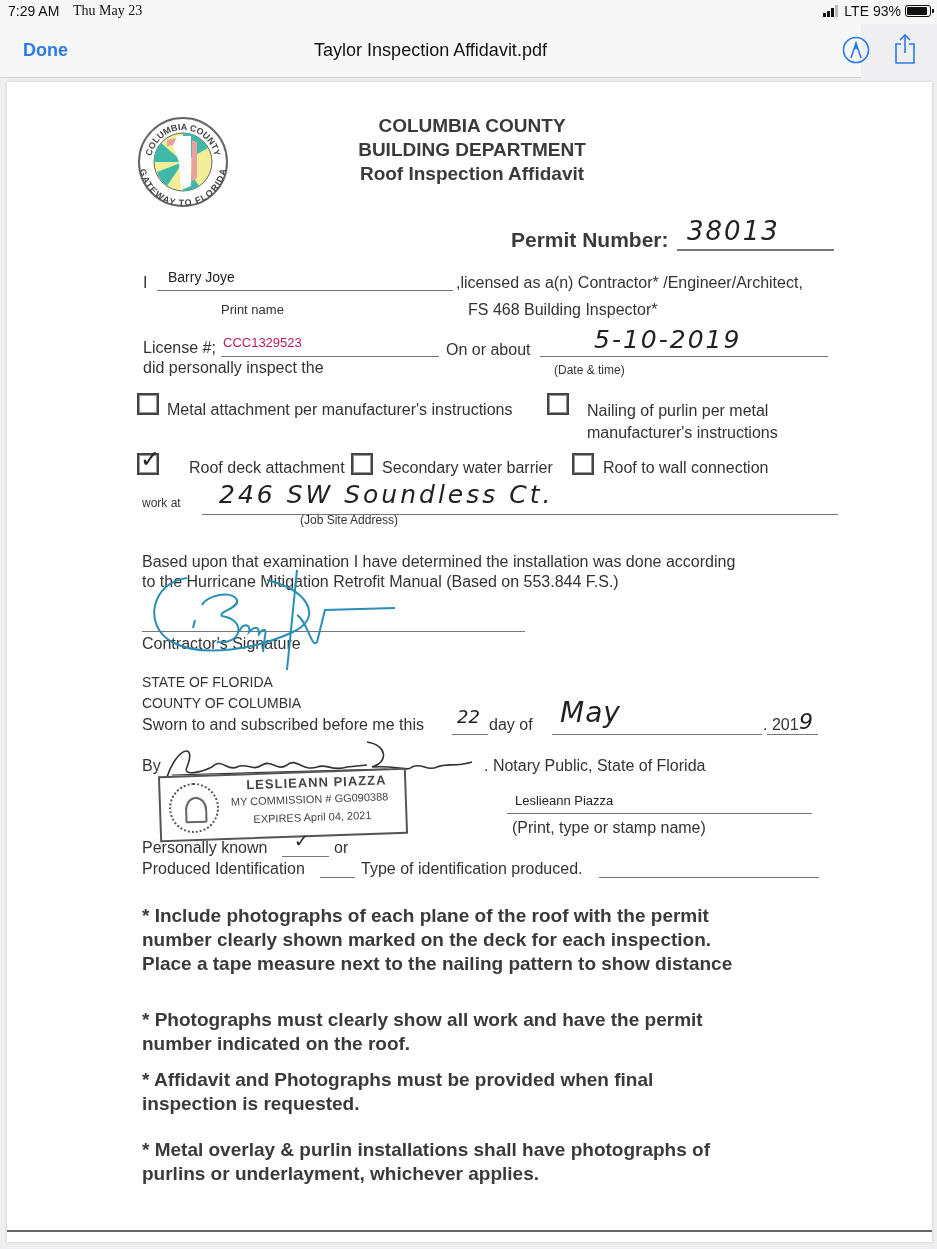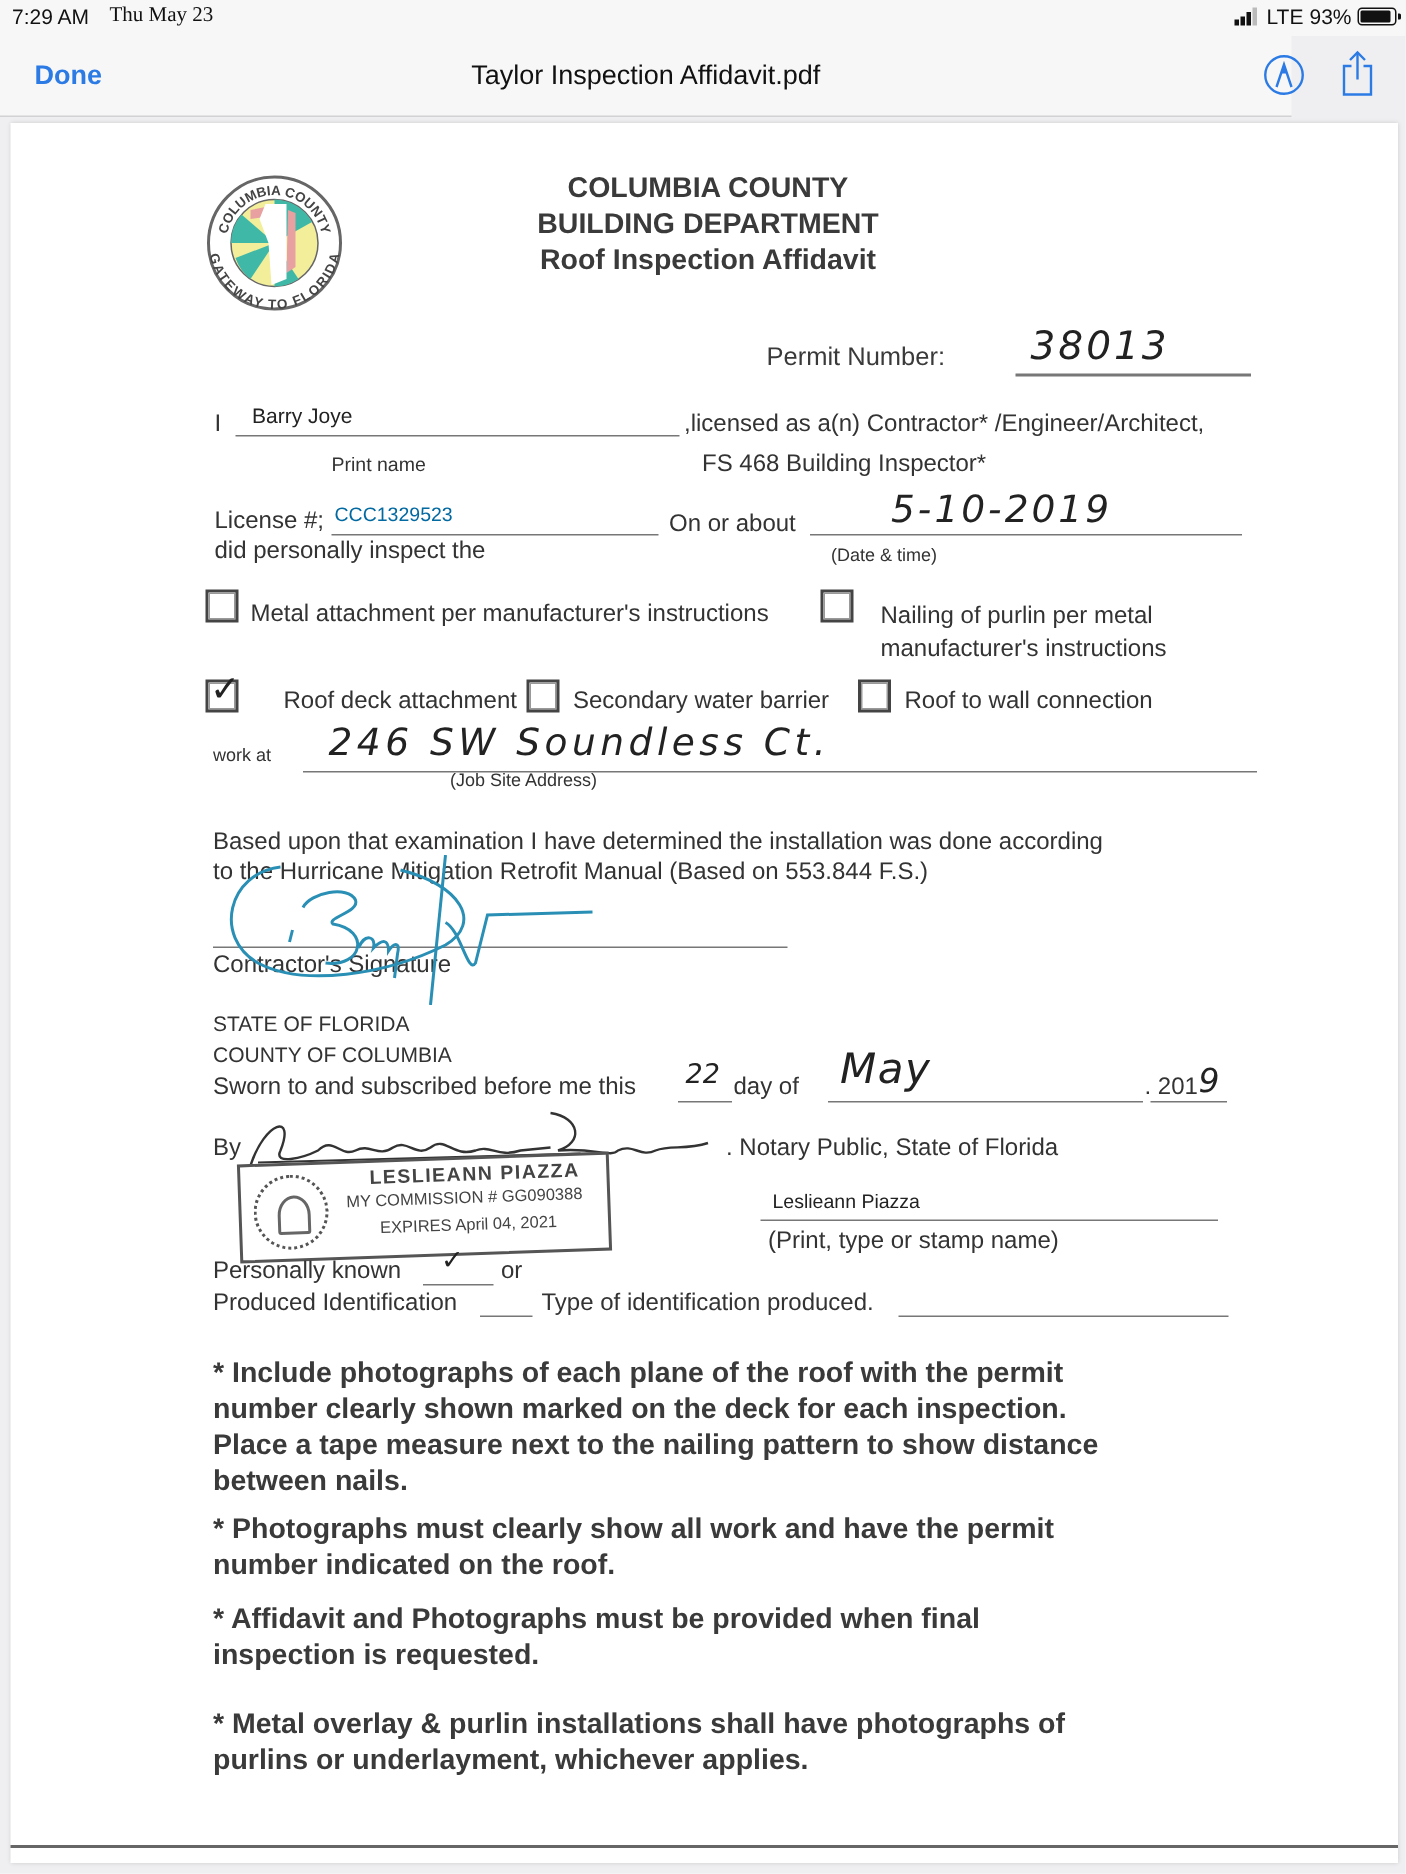--- a/index.html
+++ b/index.html
@@ -104,33 +104,33 @@
       <text font-size="9" font-weight="bold" fill="#444" font-family="Liberation Sans, sans-serif"><textPath href="#topArc" startOffset="50%" text-anchor="middle">COLUMBIA COUNTY</textPath></text>
       <text font-size="9" font-weight="bold" fill="#444" font-family="Liberation Sans, sans-serif" dy="8"><textPath href="#botArc" startOffset="50%" text-anchor="middle">GATEWAY TO FLORIDA</textPath></text>
     </svg>
 
     <div class="header-text">
       <div>COLUMBIA COUNTY</div>
       <div>BUILDING DEPARTMENT</div>
       <div>Roof Inspection Affidavit</div>
     </div>
 
-    <span class="abs" style="left:504px;top:146px;font-size:17px;font-weight:normal;color:#3a3a3a">Permit Number:</span>
+    <span class="abs" style="left:504px;top:146px;font-size:21px;font-weight:bold;color:#3a3a3a">Permit Number:</span>
     <span class="abs hw" style="left:680px;top:134px;font-size:26px">38013</span>
     <div class="line" style="left:670px;top:167px;width:157px;border-top-width:2px"></div>
 
     <span class="abs" style="left:136px;top:192px;font-size:16px">I</span>
     <span class="abs" style="left:161px;top:187px;font-size:14px;color:#222">Barry Joye</span>
     <div class="line" style="left:150px;top:208px;width:296px"></div>
     <span class="abs" style="left:214px;top:220px;font-size:13px">Print name</span>
     <span class="abs" style="left:449px;top:192px;font-size:16px">,licensed as a(n) Contractor* /Engineer/Architect,</span>
     <span class="abs" style="left:461px;top:219px;font-size:16px">FS 468 Building Inspector*</span>
 
     <span class="abs" style="left:136px;top:257px;font-size:16px">License #;</span>
-    <span class="abs" style="left:216px;top:253px;font-size:13px;color:#0369a1">CCC1329523</span>
+    <span class="abs" style="left:216px;top:253px;font-size:13px;color:#be185d">CCC1329523</span>
     <div class="line" style="left:214px;top:274px;width:218px"></div>
     <span class="abs" style="left:439px;top:259px;font-size:16px">On or about</span>
     <span class="abs hw" style="left:587px;top:243px;font-size:25px">5-10-2019</span>
     <div class="line" style="left:533px;top:274px;width:288px"></div>
     <span class="abs" style="left:547px;top:281px;font-size:12px">(Date &amp; time)</span>
     <span class="abs" style="left:136px;top:277px;font-size:16px">did personally inspect the</span>
 
     <div class="cb" style="left:130px;top:311px"></div>
     <span class="abs" style="left:160px;top:319px;font-size:16px">Metal attachment per manufacturer's instructions</span>
     <div class="cb" style="left:540px;top:311px"></div>
@@ -203,21 +203,20 @@
 
     <span class="abs" style="left:135px;top:778px;font-size:16px">Produced Identification</span>
     <div class="line" style="left:313px;top:795px;width:35px"></div>
     <span class="abs" style="left:354px;top:778px;font-size:16px">Type of identification produced.</span>
     <div class="line" style="left:592px;top:795px;width:220px"></div>
 
     <div class="notes" style="top:822px">
       <div>*  Include photographs of each plane of the roof with the permit</div>
       <div>number clearly shown marked on the deck for each inspection.</div>
       <div>Place a tape measure next to the nailing pattern to show distance</div>
-      <div>between nails.</div>
     </div>
     <div class="notes" style="top:926px">
       <div>* Photographs must clearly show all work and have the permit</div>
       <div>number indicated on the roof.</div>
     </div>
     <div class="notes" style="top:986px">
       <div>* Affidavit and Photographs must be provided when final</div>
       <div>inspection is requested.</div>
     </div>
     <div class="notes" style="top:1056px">

